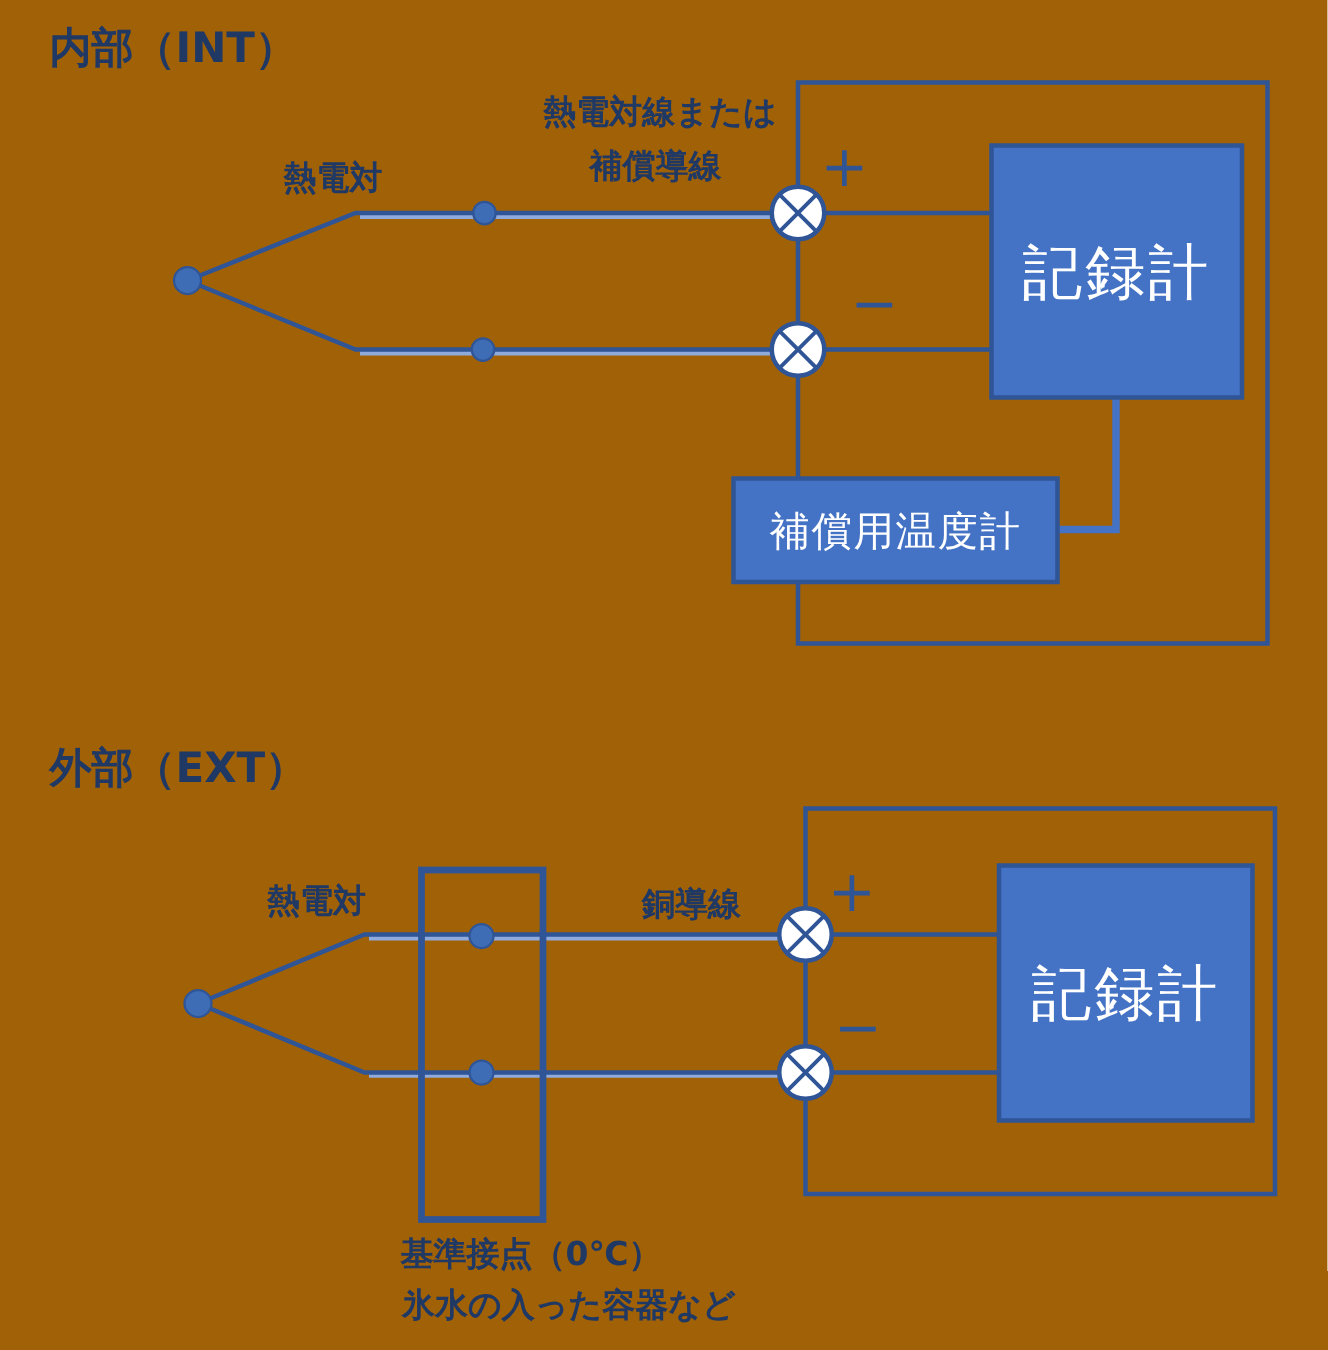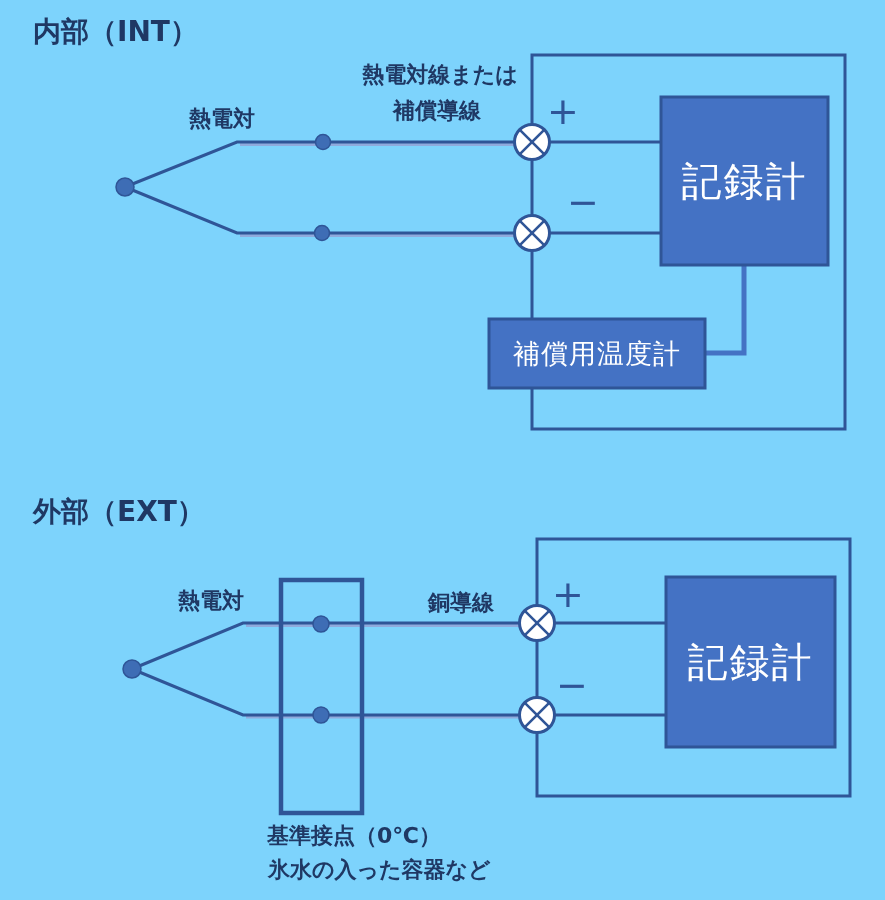--- a/index.html
+++ b/index.html
@@ -1,16 +1,16 @@
 <!DOCTYPE html>
 <html style="--line: #2F5597; --text_dark: #1F3864; --box_fill: #4472C4; --wire_light: #8FAADC; --dot_fill: #3E6DB5; --box_text: #FFFFFF;"><head>
 <meta charset="utf-8">
 <style>
   html,body{margin:0;padding:0;background:#ffffff;}
-  .page{position:relative;width:885px;height:900px;background:#7dd3fc;overflow:hidden;}
+  .page{position:relative;width:885px;height:900px;background:#a16207;overflow:hidden;}
   svg{display:block;}
   svg text{font-family:"DejaVu Sans",sans-serif;}
 
   .wire{stroke:var(--line);stroke-width:3;fill:none;}
   .wire-light{stroke:var(--wire_light);stroke-width:3;fill:none;}
   .frame{stroke:var(--line);stroke-width:3;fill:none;}
   .refbox{stroke:var(--line);stroke-width:4.5;fill:none;}
   .bluebox{fill:var(--box_fill);stroke:var(--line);stroke-width:3;}
   .connector{stroke:var(--box_fill);stroke-width:5;fill:none;}
   .terminal-circle{fill:#ffffff;stroke:var(--line);stroke-width:3;}

